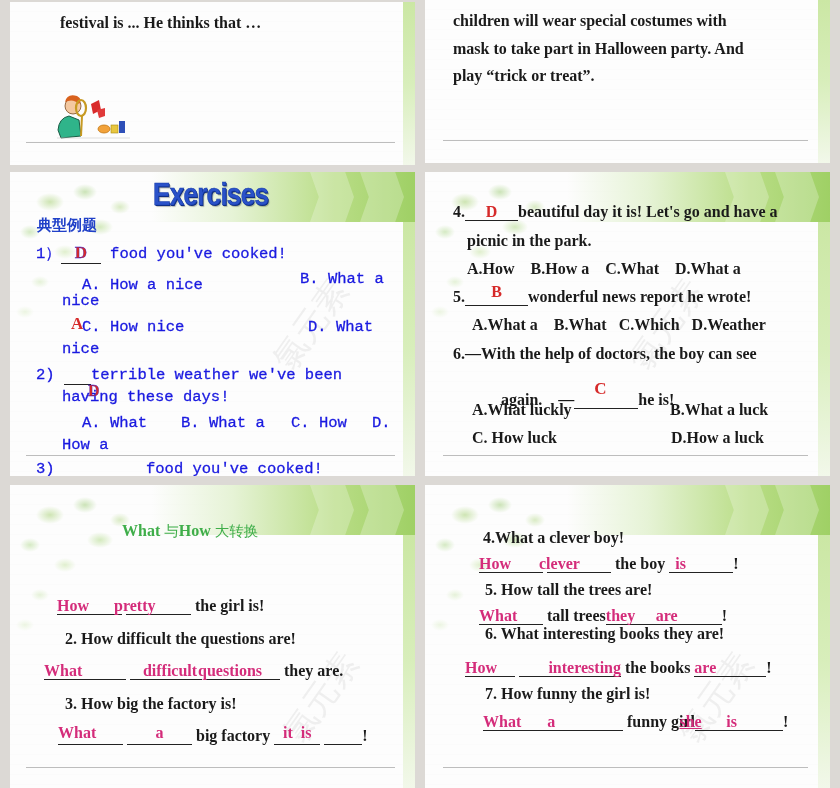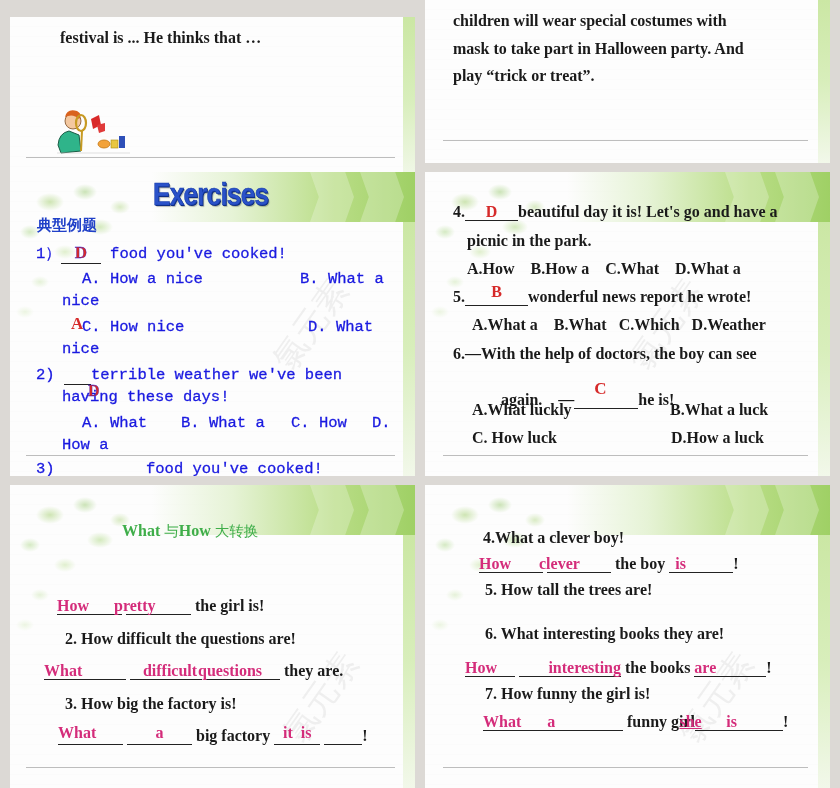--- a/index.html
+++ b/index.html
@@ -36,21 +36,21 @@
     text-shadow: 1px 1px 0 #0c2a7a, 2px 2px 1px rgba(0,0,0,0.25); -webkit-text-stroke: 0.6px #1a3ea8; }
   .cn { position: absolute; font-family: "DejaVu Sans", sans-serif; font-weight: bold; color: #2040c8; font-size: 15px; }
   .green-title { position: absolute; font-family: "Liberation Serif", serif; color: #3fae4a; font-weight: bold; font-size: 16px; white-space: nowrap; }
   .green-title .cnp { font-family: "DejaVu Sans", sans-serif; font-weight: normal; font-size: 14.5px; }
   .wm { position: absolute; color: rgba(160,160,160,0.15); font-family: "DejaVu Sans", sans-serif; font-size: 34px; transform: rotate(-55deg); }
   .clipart { position: absolute; left: 45px; top: 88px; width: 80px; height: 52px; }
 </style>
 </head>
 <body>
 
-<div class="slide" style="left:10px; top:17px; width:405px; height:163px;">
+<div class="slide" style="left:10px; top:2px; width:405px; height:163px;">
   <div class="rbar"></div>
   <div class="t" style="left:50px; top:12px;">festival is ... He thinks that …</div>
   <svg class="clipart" viewBox="0 0 80 52">
     <path d="M3 40 Q4 28 14 26 L24 30 L26 46 L6 48 Z" fill="#2fb48a" stroke="#1a5c44" stroke-width="1"></path>
     <circle cx="18" cy="16" r="8" fill="#f4c8a0" stroke="#7a4a20" stroke-width="0.8"></circle>
     <path d="M10 12 Q12 3 22 6 Q28 9 24 14 Q18 8 10 12Z" fill="#d9621e"></path>
     <ellipse cx="26" cy="18" rx="5" ry="8" fill="none" stroke="#c79a22" stroke-width="2.2"></ellipse>
     <line x1="27" y1="26" x2="26" y2="46" stroke="#c79a22" stroke-width="2"></line>
     <path d="M36 14 L44 10 L46 20 L38 24 Z" fill="#d92a2a"></path>
     <path d="M42 20 L50 18 L50 26 L44 28 Z" fill="#e03a3a"></path>
@@ -77,21 +77,21 @@
   <div class="leaves"></div>
   <div class="rbar" style="top:50px; height:254px;"></div>
   <div class="wm" style="left:250px; top:130px;">氯元素</div>
 
   <div class="ex-title">Exercises</div>
   <div class="cn" style="left:27px; top:44px;">典型例题</div>
 
   <div class="t mono" style="left:26px; top:71px;">
     <span>1）</span><span class="blank" style="width:40px;"><span class="red" style="font-size:17px;">D</span></span><span> food you've cooked!</span>
   </div>
-  <div class="t mono" style="left:72px; top:98px;">A. How a nice</div>
+  <div class="t mono" style="left:72px; top:104px;">A. How a nice</div>
   <div class="t mono" style="left:290px; top:98px;">B. What a</div>
   <div class="t mono" style="left:52px; top:120px;">nice</div>
   <div class="t red" style="left:61px; top:142px; font-size:17px;">A</div>
   <div class="t mono" style="left:72px; top:146px;">C. How nice</div>
   <div class="t mono" style="left:298px; top:146px;">D. What</div>
   <div class="t mono" style="left:52px; top:168px;">nice</div>
 
   <div class="t mono" style="left:26px; top:194px;">
     <span>2) </span><span class="blank" style="width:27px;">&nbsp;</span><span>terrible weather we've been</span>
   </div>
@@ -176,20 +176,23 @@
   <div class="leaves"></div>
   <div class="rbar" style="top:50px; height:253px;"></div>
   <div class="wm" style="left:240px; top:190px;">氯元素</div>
 
   <div class="t" style="left:58px; top:44px;">4.What a clever boy!</div>
   <div class="t" style="left:54px; top:70px;">
     <span class="blank" style="width:64px; text-align:left;"><span class="pink">How</span></span>&nbsp;<span class="blank" style="width:64px; text-align:left;"><span class="pink" style="margin-left:-8px;">clever</span></span>&nbsp;<span>the boy</span>&nbsp;<span class="blank" style="width:64px; text-align:left;"><span class="pink" style="margin-left:6px;">is</span></span><span>!</span>
   </div>
 
   <div class="t" style="left:60px; top:96px;">5. How tall the trees are!</div>
+  <div class="t" style="left:54px; top:122px;">
+    <span class="blank" style="width:64px; text-align:left;"><span class="pink">What</span></span>&nbsp;<span>tall trees</span><span class="blank" style="width:60px; text-align:left;"><span class="pink">they</span></span><span class="blank" style="width:56px; text-align:left;"><span class="pink" style="margin-left:-10px;">are</span></span><span>!</span>
+  </div>
 
   <div class="t" style="left:60px; top:140px;">6. What interesting books they are!</div>
   <div class="t" style="left:40px; top:174px;">
     <span class="blank" style="width:50px; text-align:left;"><span class="pink">How</span></span>&nbsp;<span class="blank" style="width:102px; text-align:right;"><span class="pink" style="margin-left:-12px;">interesting</span></span>&nbsp;<span>the books</span>&nbsp;<span class="blank" style="width:72px; text-align:left;"><span class="pink">are</span></span><span>!</span>
   </div>
 
   <div class="t" style="left:60px; top:200px;">7. How funny the girl is!</div>
   <div class="t" style="left:58px; top:228px;">
     <span class="blank" style="width:72px; text-align:left;"><span class="pink">What</span><span class="pink" style="margin-left:26px;">a</span></span><span class="blank" style="width:68px;">&nbsp;</span>&nbsp;<span>funny gi</span><span style="position:relative;"><span>rl</span><span class="pink" style="position:absolute; left:-4px; top:0; text-decoration:underline;">she</span></span><span class="blank" style="width:46px; text-align:right;"><span class="pink" style="margin-right:4px;">is</span></span><span class="blank" style="width:42px;">&nbsp;</span><span>!</span>
   </div>

